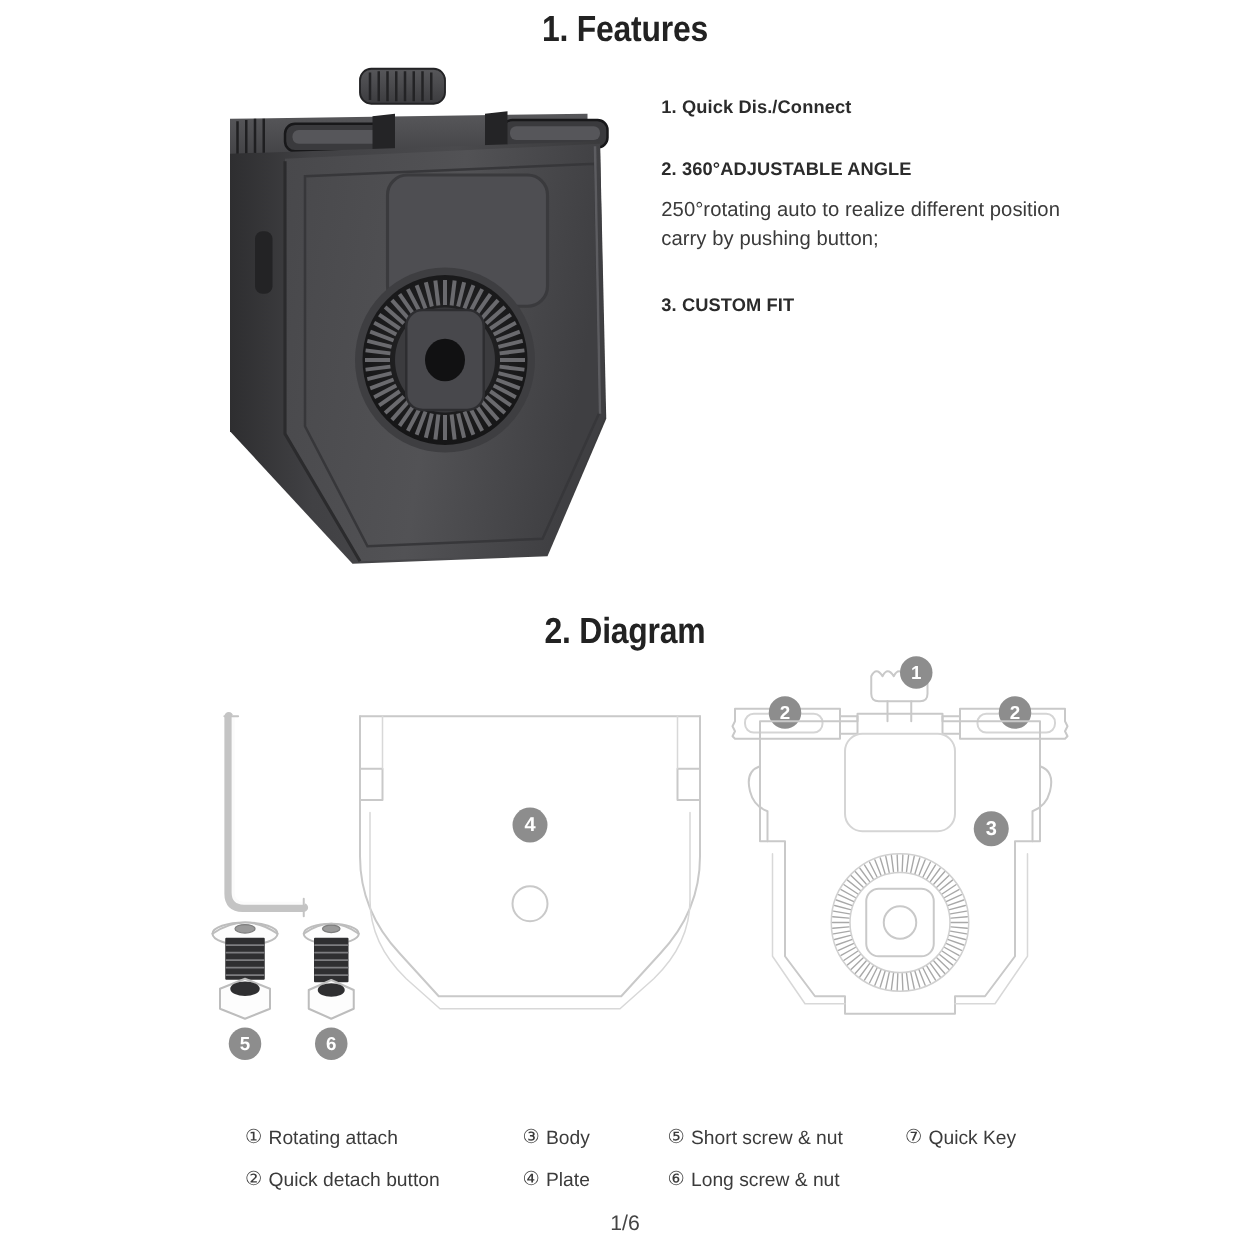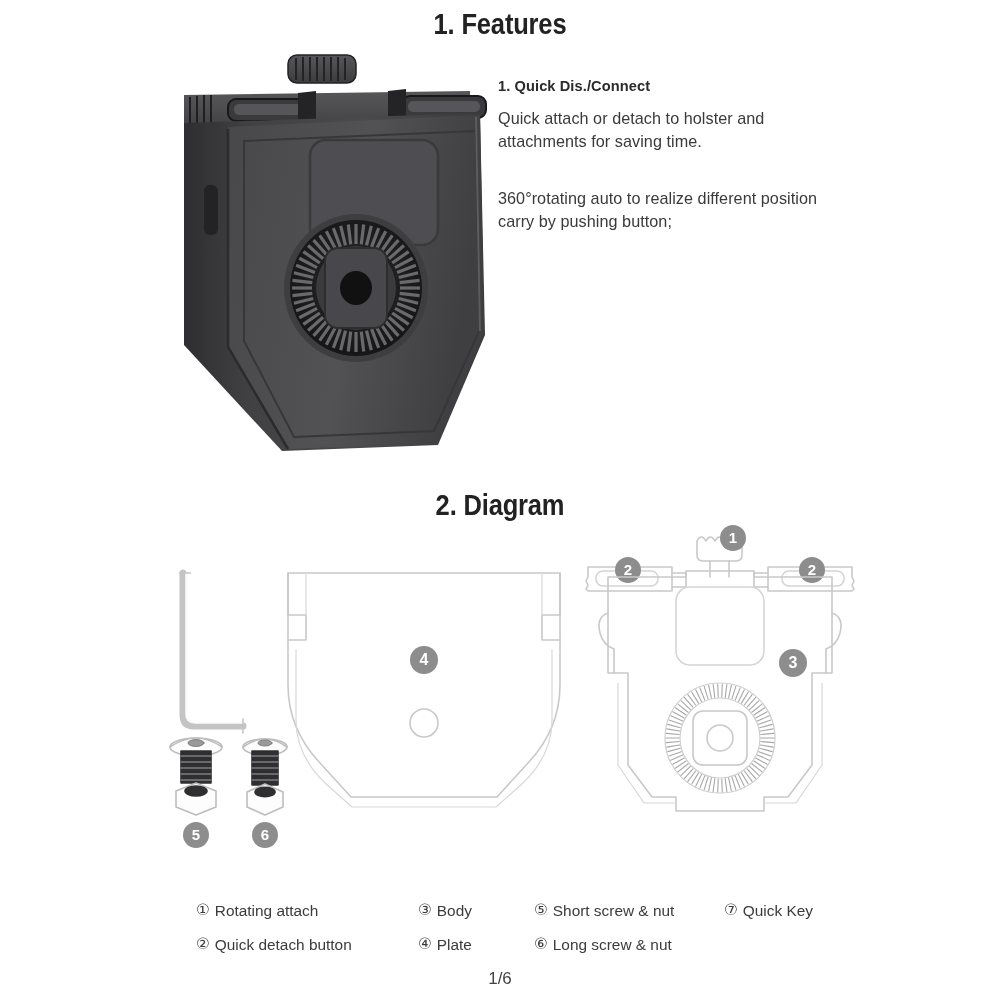--- a/index.html
+++ b/index.html
@@ -20,21 +20,21 @@
     width:100%;
     text-align:center;
     font-weight:bold;
     color:#222;
     letter-spacing:-0.2px;
   }
   #features-title{top:8px;font-size:29px;transform:scaleX(0.88);}
   #diagram-title{top:489px;font-size:29px;transform:scaleX(0.88);}
 
   
-  .features-col{position:absolute;left:498px;top:78px;width:330px;}
+  .features-col{position:absolute;left:529px;top:78px;width:330px;}
   .feat-block{margin-bottom:27px;}
   .feat-head{
     font-size:14.6px;font-weight:bold;color:#2b2b2b;
     margin:0 0 13px 0;letter-spacing:0.1px;
   }
   .feat-body{
     font-size:16.2px;line-height:1.42;color:#3a3a3a;margin:0;
     letter-spacing:0.05px;
   }
 
@@ -200,26 +200,27 @@
         <ellipse cx="0" cy="0" rx="40" ry="42" fill="#3b3b3e"></ellipse>
         <rect x="-31" y="-40" width="62" height="80" rx="13" fill="#48484c" stroke="#2d2d30" stroke-width="2"></rect>
         <ellipse cx="0" cy="0" rx="16" ry="17" fill="#111112"></ellipse>
       </g>
     </svg>
   </div>
 
   <div class="features-col">
     <div class="feat-block">
       <p class="feat-head">1. Quick Dis./Connect</p>
-      <p class="feat-body">Quick attach or detach to holster and attachments for saving time.</p>
     </div>
     <div class="feat-block" style="margin-top:34px;">
-      <p class="feat-body">360°rotating auto to realize different position carry by pushing button;</p>
+      <p class="feat-head">2. 360°ADJUSTABLE ANGLE</p>
+      <p class="feat-body">250°rotating auto to realize different position carry by pushing button;</p>
     </div>
     <div class="feat-block" style="margin-top:34px;">
+      <p class="feat-head">3. CUSTOM FIT</p>
     </div>
   </div>
 
   <div class="section-title" id="diagram-title">2. Diagram</div>
 
   <div class="diagram">
     <svg width="1000" height="340" viewBox="0 0 1000 340">
       <g fill="none" stroke="#c9c9c9" stroke-width="1.6" stroke-linejoin="round" stroke-linecap="round">
 
         <g>

